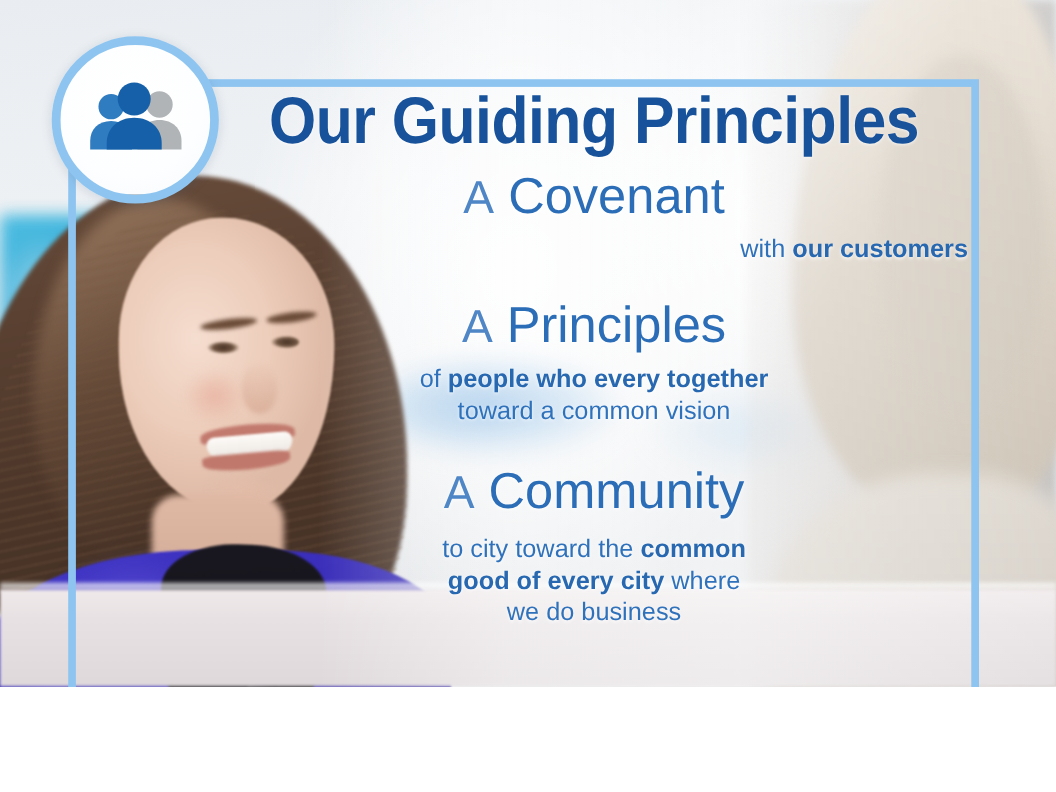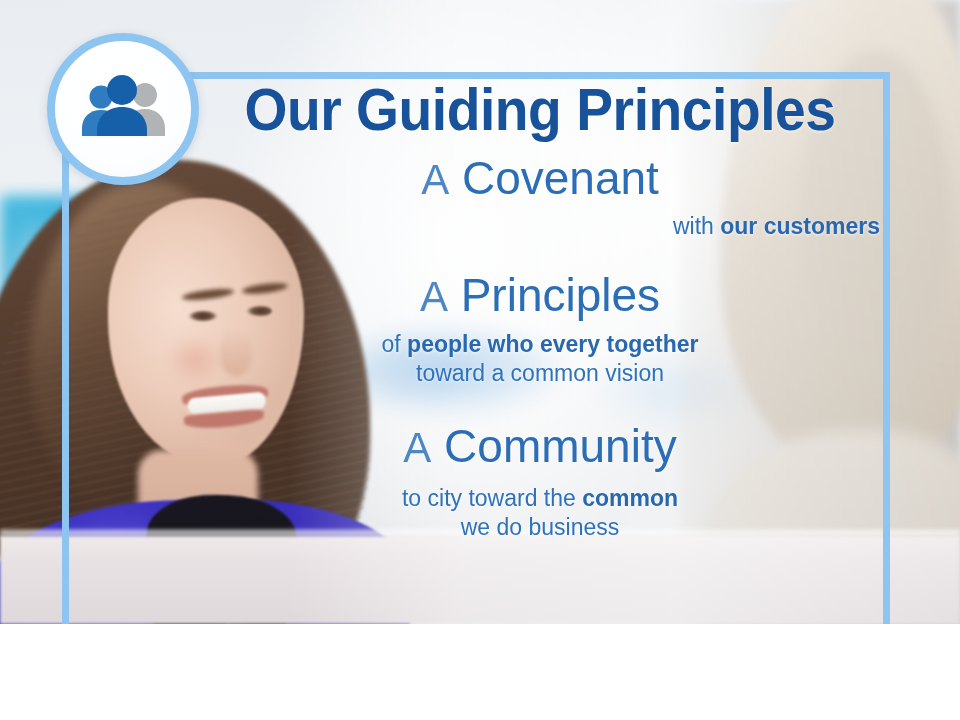--- a/index.html
+++ b/index.html
@@ -394,18 +394,19 @@
       </div>
     </div>
 
     <div class="principle" id="p3">
       <div class="p-title">
         <span class="art">A</span>
         <span class="word">Community</span>
       </div>
       <div class="p-sub">
         <div class="nowrap"><span>to city toward the </span><b>common</b></div>
+        <div class="nowrap"><b>good of every city</b><span> where</span></div>
         <div class="nowrap"><span>we do business</span></div>
       </div>
     </div>
 
   </div>
 </div>
 
 </body></html>

